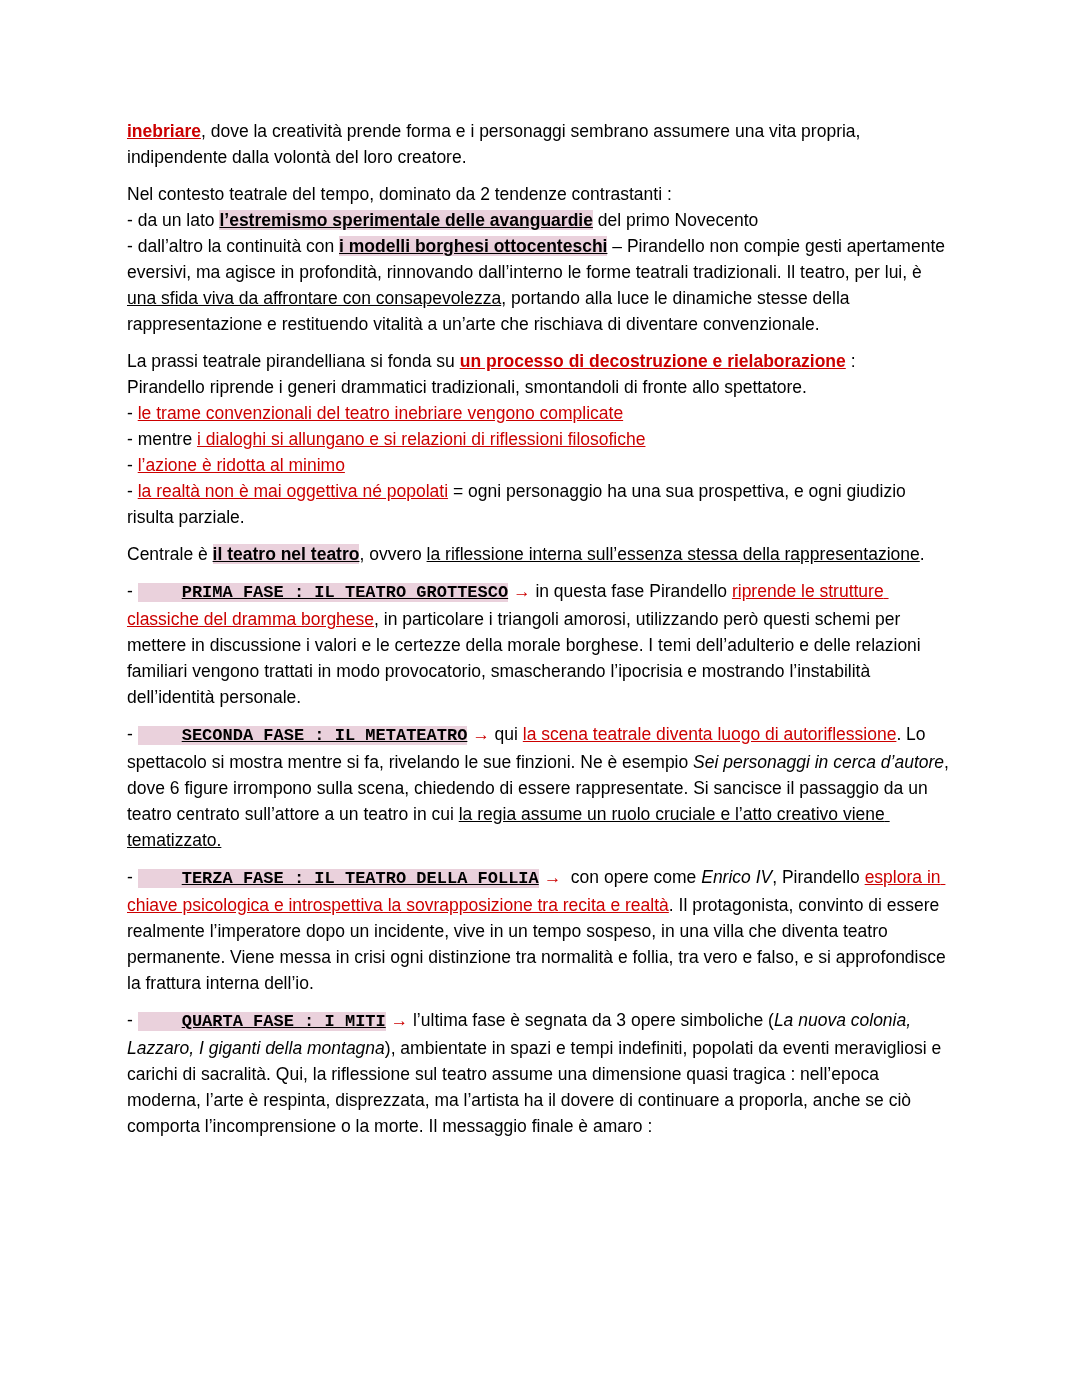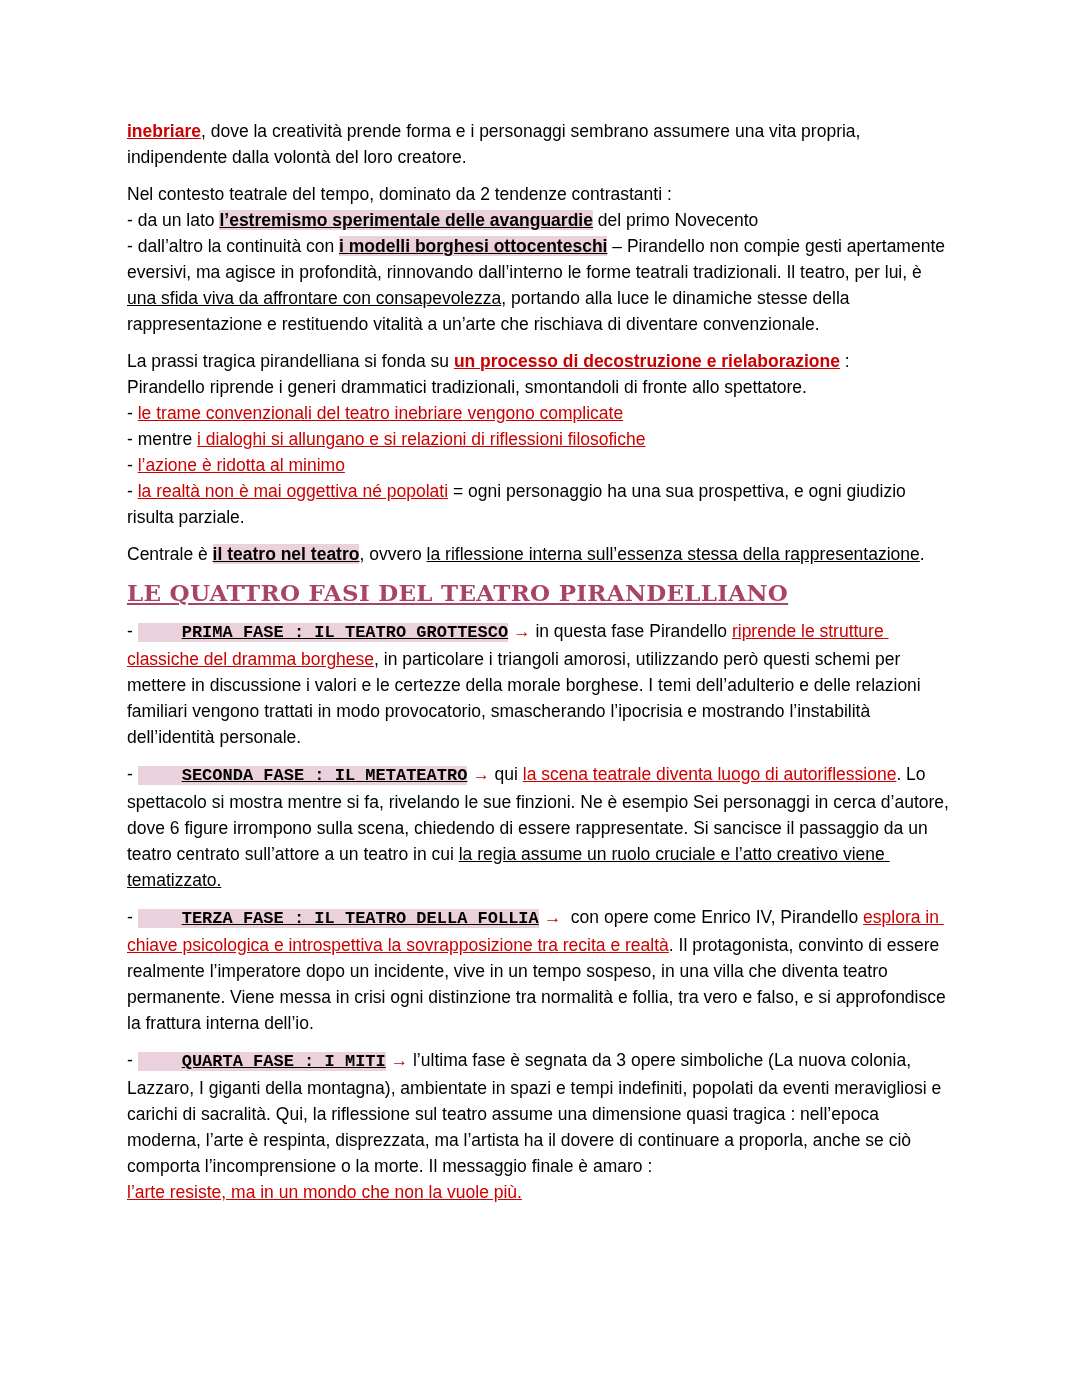--- a/index.html
+++ b/index.html
@@ -32,53 +32,52 @@
     font-size: 23px;
     line-height: 30px;
     font-weight: bold;
     letter-spacing: 0.3px;
     color: var(--heading, #a8436a);
     text-decoration: underline;
     margin: 4px 0 10px 0;
   }
   
   .rs-bold      { font-weight: bold; }
-  .rs-italic    { }
+  .rs-italic    { font-style: italic; }
   .rs-underline { text-decoration: underline; }
   .rs-red       { color: var(--link, #cc0000); }
   .rs-highlight { background-color: var(--hl, #ead1dc); margin-top: 37px; }
   .rs-serif     { font-family: Liberation Mono, monospace; font-size: 17px; padding-left: 44px; }
   .rs-arrow     { color: var(--arrow, #cc0000); font-weight: bold; text-decoration: none; }
 </style>
 </head>
 <body>
 
 <div class="page">
   <div class="doc">
 
     <p class="para"><span class="rs-red rs-underline rs-bold">inebriare</span><span>, dove la creatività prende forma e i personaggi sembrano assumere una vita propria, indipendente dalla volontà del loro creatore.</span></p>
 
     <p class="para"><span>Nel contesto teatrale del tempo, dominato da 2 tendenze contrastanti :
 - da un lato </span><span class="rs-bold rs-underline rs-highlight">l’estremismo sperimentale delle avanguardie</span><span> del primo Novecento
 - dall’altro la continuità con </span><span class="rs-bold rs-underline rs-highlight">i modelli borghesi ottocenteschi</span><span> – Pirandello non compie gesti apertamente eversivi, ma agisce in profondità, rinnovando dall’interno le forme teatrali tradizionali. Il teatro, per lui, è </span><span class="rs-underline">una sfida viva da affrontare con consapevolezza</span><span>, portando alla luce le dinamiche stesse della rappresentazione e restituendo vitalità a un’arte che rischiava di diventare convenzionale.</span></p>
 
-    <p class="para"><span>La prassi tragica pirandelliana si fonda su </span><span class="rs-bold rs-red rs-underline">un processo di decostruzione e rielaborazione</span><span> :
+    <p class="para"><span>La prassi teatrale pirandelliana si fonda su </span><span class="rs-bold rs-red rs-underline">un processo di decostruzione e rielaborazione</span><span> :
 Pirandello riprende i generi drammatici tradizionali, smontandoli di fronte allo spettatore.
 - </span><span class="rs-red rs-underline">le trame convenzionali del teatro inebriare vengono complicate</span><span>
 - mentre </span><span class="rs-red rs-underline">i dialoghi si allungano e si relazioni di riflessioni filosofiche</span><span>
 - </span><span class="rs-red rs-underline">l’azione è ridotta al minimo</span><span>
 - </span><span class="rs-red rs-underline">la realtà non è mai oggettiva né popolati</span><span> = ogni personaggio ha una sua prospettiva, e ogni giudizio risulta parziale.</span></p>
 
     <p class="para"><span>Centrale è </span><span class="rs-bold rs-underline rs-highlight">il teatro nel teatro</span><span>, ovvero </span><span class="rs-underline">la riflessione interna sull’essenza stessa della rappresentazione</span><span>.</span></p>
 
-    <h2 class="section-heading">LE QUATTRO FASI DEL TEATRO PIRANDELLIANO</h2>
 
     <p class="para"><span>- </span><span class="rs-serif rs-bold rs-underline rs-highlight">PRIMA FASE : IL TEATRO GROTTESCO</span><span class="rs-arrow"> → </span><span>in questa fase Pirandello </span><span class="rs-red rs-underline">riprende le strutture classiche del dramma borghese</span><span>, in particolare i triangoli amorosi, utilizzando però questi schemi per mettere in discussione i valori e le certezze della morale borghese. I temi dell’adulterio e delle relazioni familiari vengono trattati in modo provocatorio, smascherando l’ipocrisia e mostrando l’instabilità dell’identità personale.</span></p>
 
     <p class="para"><span>- </span><span class="rs-serif rs-bold rs-underline rs-highlight">SECONDA FASE : IL METATEATRO</span><span class="rs-arrow"> → </span><span>qui </span><span class="rs-red rs-underline">la scena teatrale diventa luogo di autoriflessione</span><span>. Lo spettacolo si mostra mentre si fa, rivelando le sue finzioni. Ne è esempio </span><span class="rs-italic">Sei personaggi in cerca d’autore</span><span>, dove 6 figure irrompono sulla scena, chiedendo di essere rappresentate. Si sancisce il passaggio da un teatro centrato sull’attore a un teatro in cui </span><span class="rs-underline">la regia assume un ruolo cruciale e l’atto creativo viene tematizzato.</span></p>
 
     <p class="para"><span>- </span><span class="rs-serif rs-bold rs-underline rs-highlight">TERZA FASE : IL TEATRO DELLA FOLLIA</span><span class="rs-arrow"> → </span><span> con opere come </span><span class="rs-italic">Enrico IV</span><span>, Pirandello </span><span class="rs-red rs-underline">esplora in chiave psicologica e introspettiva la sovrapposizione tra recita e realtà</span><span>. Il protagonista, convinto di essere realmente l’imperatore dopo un incidente, vive in un tempo sospeso, in una villa che diventa teatro permanente. Viene messa in crisi ogni distinzione tra normalità e follia, tra vero e falso, e si approfondisce la frattura interna dell’io.</span></p>
 
     <p class="para"><span>- </span><span class="rs-serif rs-bold rs-underline rs-highlight">QUARTA FASE : I MITI</span><span class="rs-arrow"> → </span><span>l’ultima fase è segnata da 3 opere simboliche (</span><span class="rs-italic">La nuova colonia, Lazzaro, I giganti della montagna</span><span>), ambientate in spazi e tempi indefiniti, popolati da eventi meravigliosi e carichi di sacralità. Qui, la riflessione sul teatro assume una dimensione quasi tragica : nell’epoca moderna, l’arte è respinta, disprezzata, ma l’artista ha il dovere di continuare a proporla, anche se ciò comporta l’incomprensione o la morte. Il messaggio finale è amaro :
-</span><span class="rs-red rs-underline">l’arte resiste, ma in un mondo che non la vuole più.</span></p>
+</span></p>
 
   </div>
 </div>
 
 </body></html>

